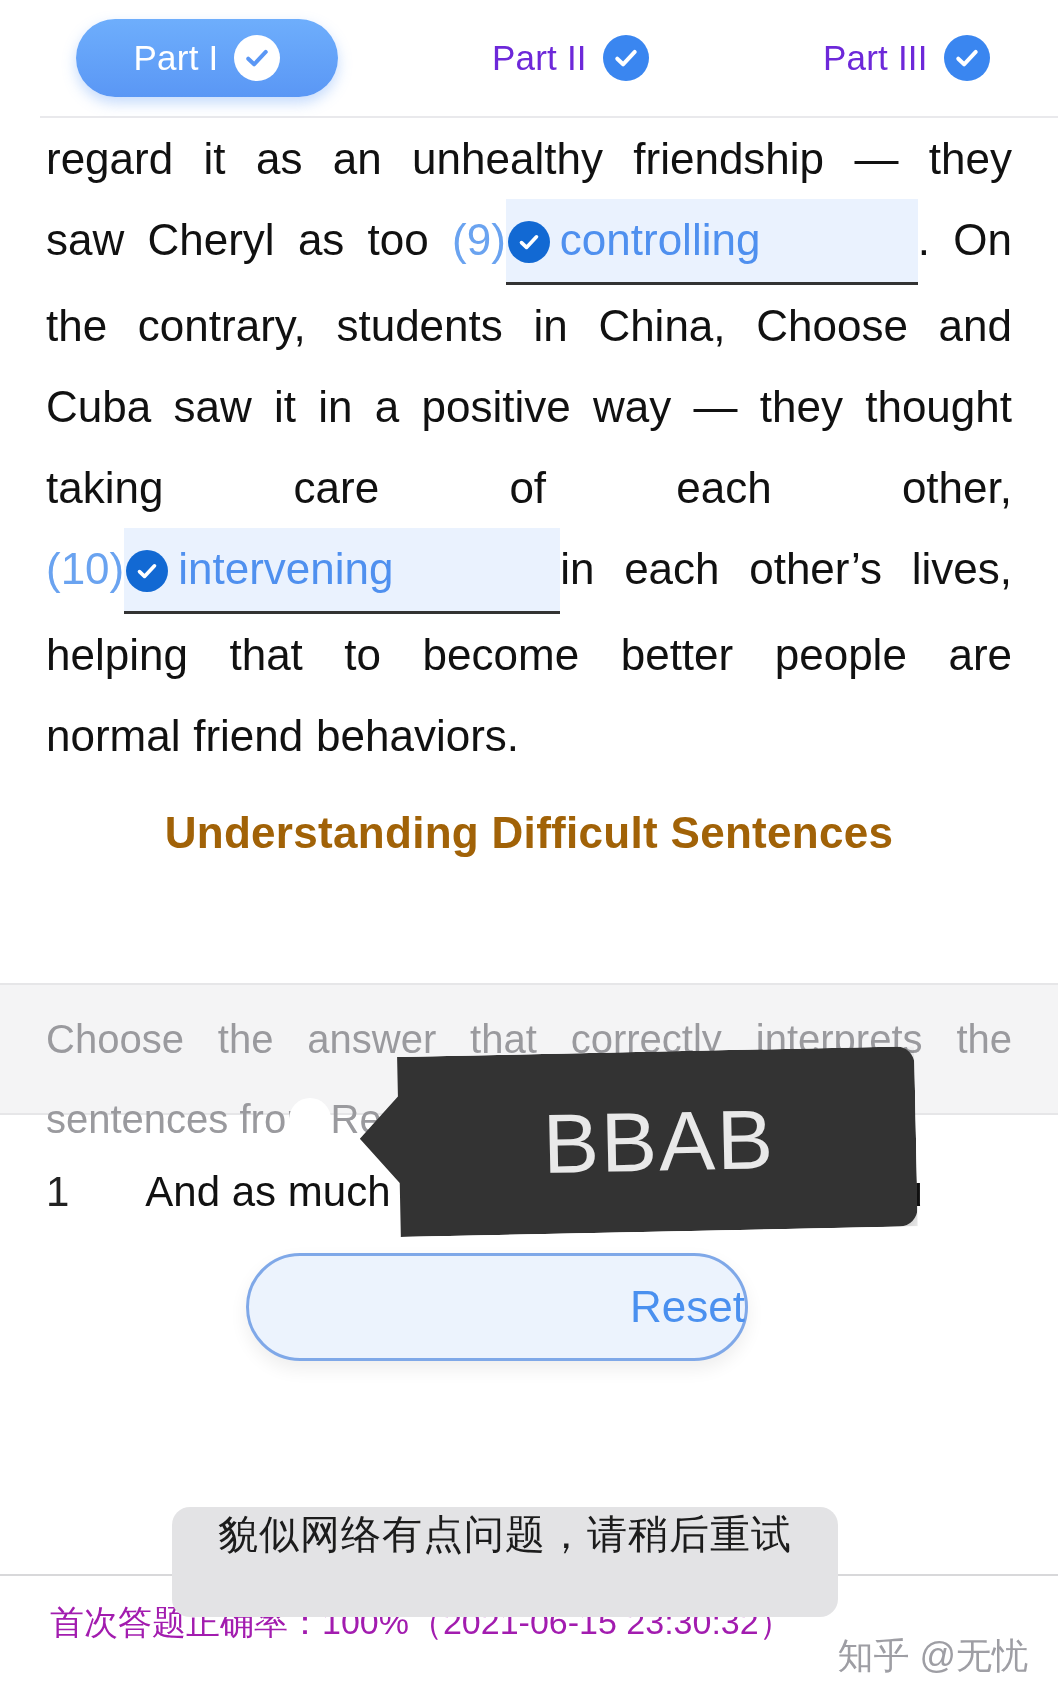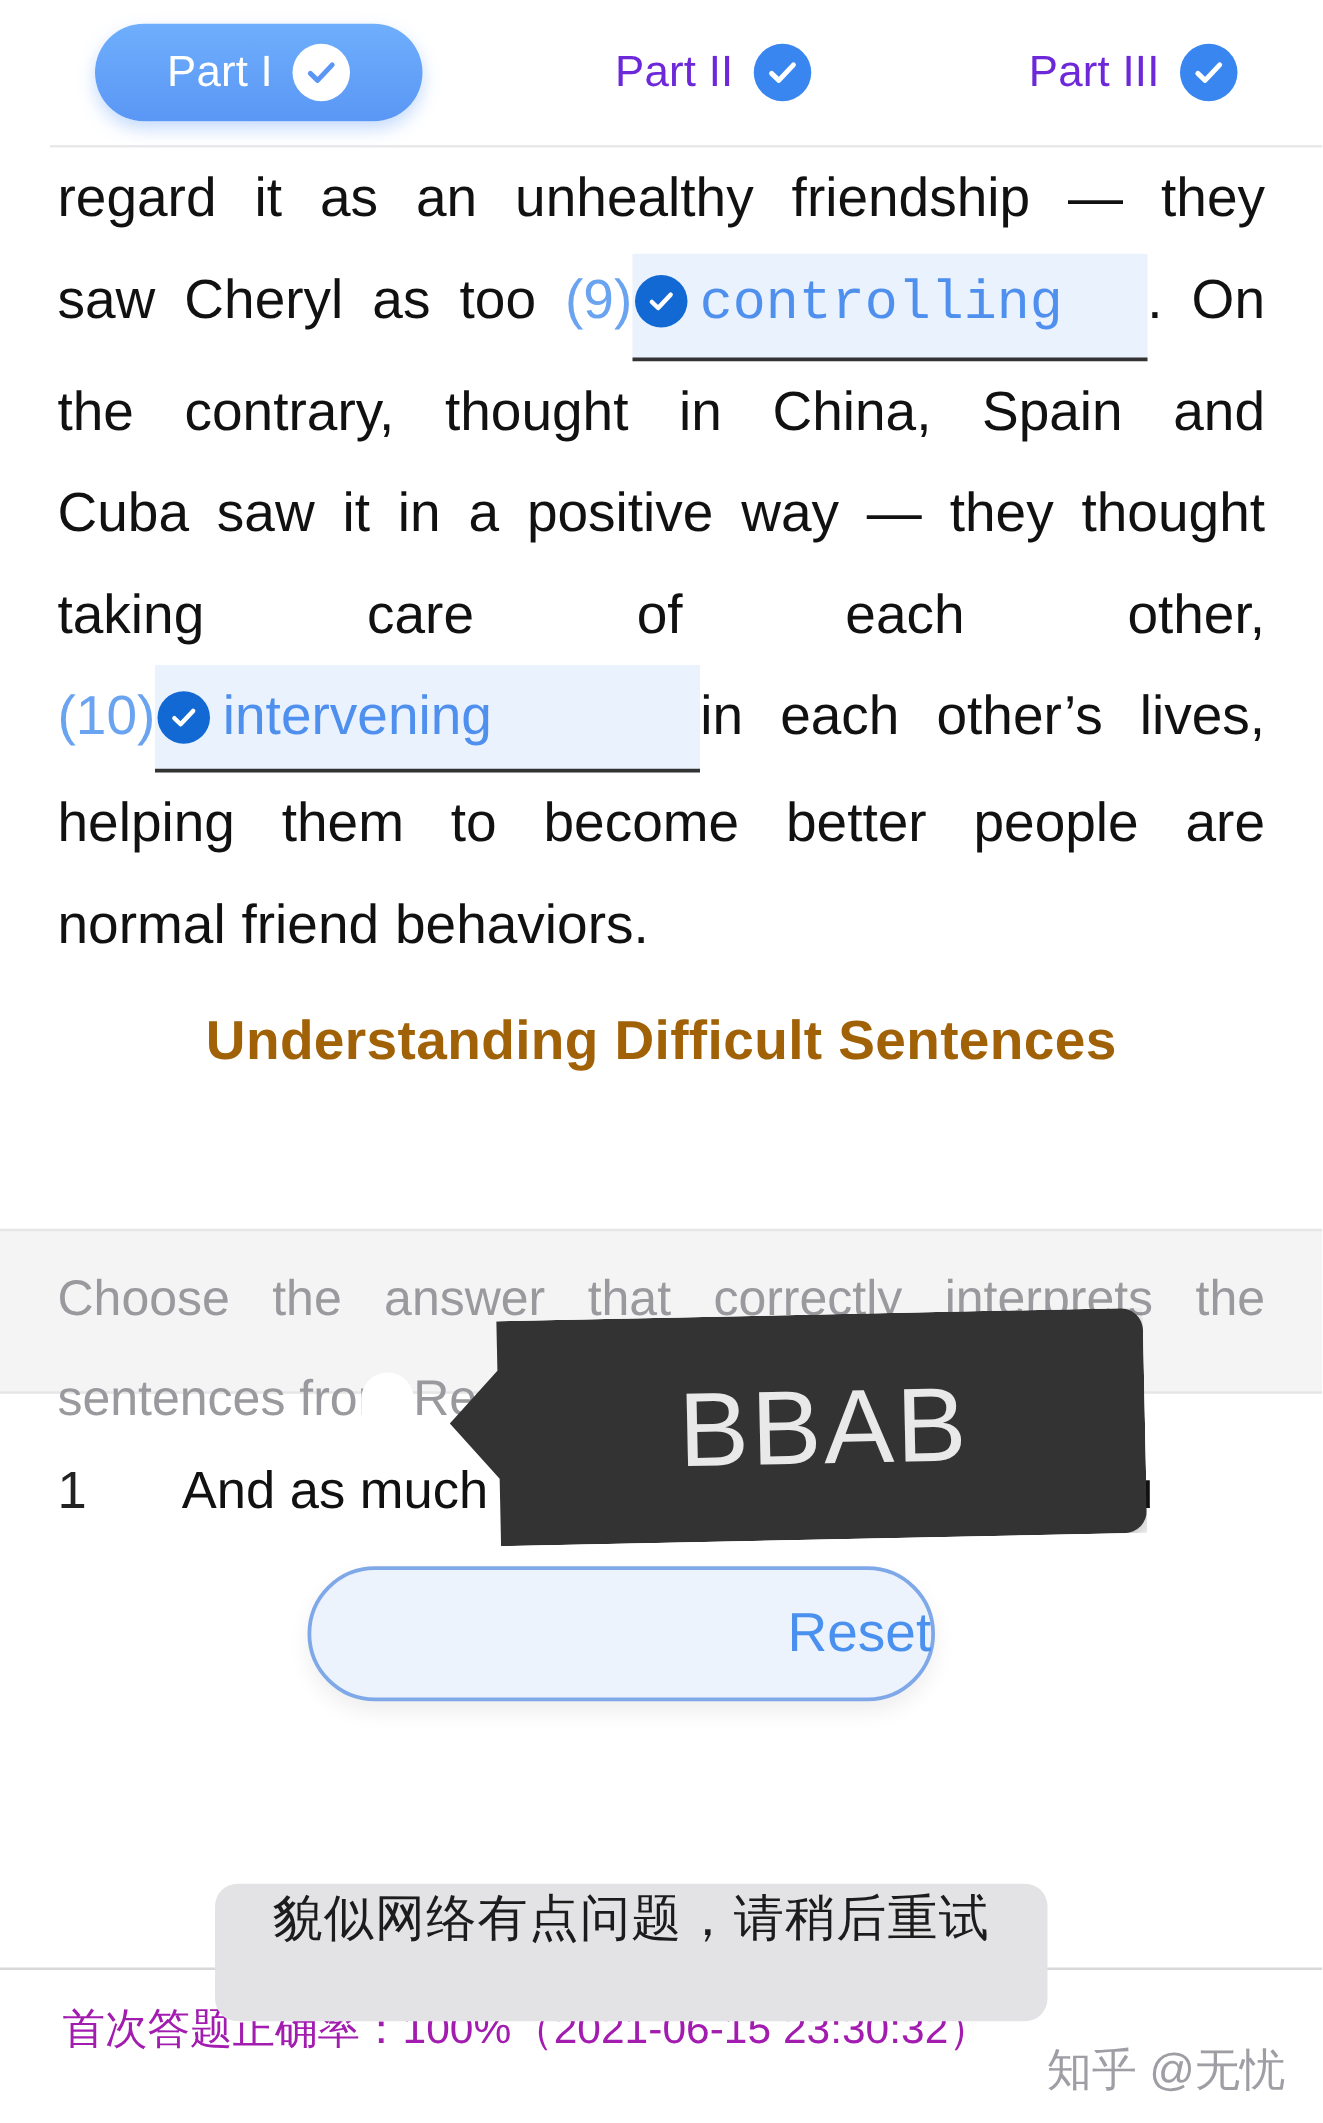--- a/index.html
+++ b/index.html
@@ -91,21 +91,21 @@
   .blank .bword { color: #4f90ef; padding-left: 10px; }
   .blank-icon {
     display: inline-block;
     width: 42px; height: 42px;
     border-radius: 50%;
     background: #1269d3;
     vertical-align: -8px;
     position: relative;
   }
   .blank-icon svg { position:absolute; top:9px; left:9px; }
-  .b9  { width: 412px; font-family: Liberation Mono, monospace; }
+  .b9  { width: 412px; }
   .b10 { width: 436px; }
 
   
   .section-title {
     position: absolute;
     top: 808px;
     left: 0;
     width: 1058px;
     text-align: center;
     font-size: 44px;
@@ -292,32 +292,32 @@
 
     <div class="ptext">regard it as an unhealthy friendship — they</div>
 
     <div class="ptext" style="text-align-last:justify;">
       <span>saw Cheryl as too </span><span class="blank-num">(9)</span><span class="blank b9"><span class="blank-icon">
               <svg width="24" height="24" viewBox="0 0 24 24" aria-hidden="true">
                 <path d="M4.5 12.6 L9.5 17.4 L19.5 6.8" fill="none" stroke="#ffffff" stroke-width="3.6" stroke-linecap="round" stroke-linejoin="round"></path>
               </svg></span><span class="bword">controlling</span></span><span>. On</span>
     </div>
 
-    <div class="ptext">the contrary, thought in China, Spain and</div>
+    <div class="ptext">the contrary, students in China, Choose and</div>
     <div class="ptext">Cuba saw it in a positive way — they thought</div>
     <div class="ptext">taking care of each other,</div>
 
     <div class="ptext">
       <span class="blank-num">(10)</span><span class="blank b10"><span class="blank-icon">
               <svg width="24" height="24" viewBox="0 0 24 24" aria-hidden="true">
                 <path d="M4.5 12.6 L9.5 17.4 L19.5 6.8" fill="none" stroke="#ffffff" stroke-width="3.6" stroke-linecap="round" stroke-linejoin="round"></path>
               </svg></span><span class="bword">intervening</span></span><span>in each other’s lives,</span>
     </div>
 
-    <div class="ptext">helping them to become better people are</div>
+    <div class="ptext">helping that to become better people are</div>
     <div class="ptext" style="text-align-last:left;">normal friend behaviors.</div>
   </div>
 
   <div class="section-title">Understanding Difficult Sentences</div>
 
   <div class="instructions">
     <div class="itext">Choose the answer that correctly interprets the</div>
     <div class="itext" style="text-align-last:left;">sentences from Reading 1.</div>
   </div>
 

